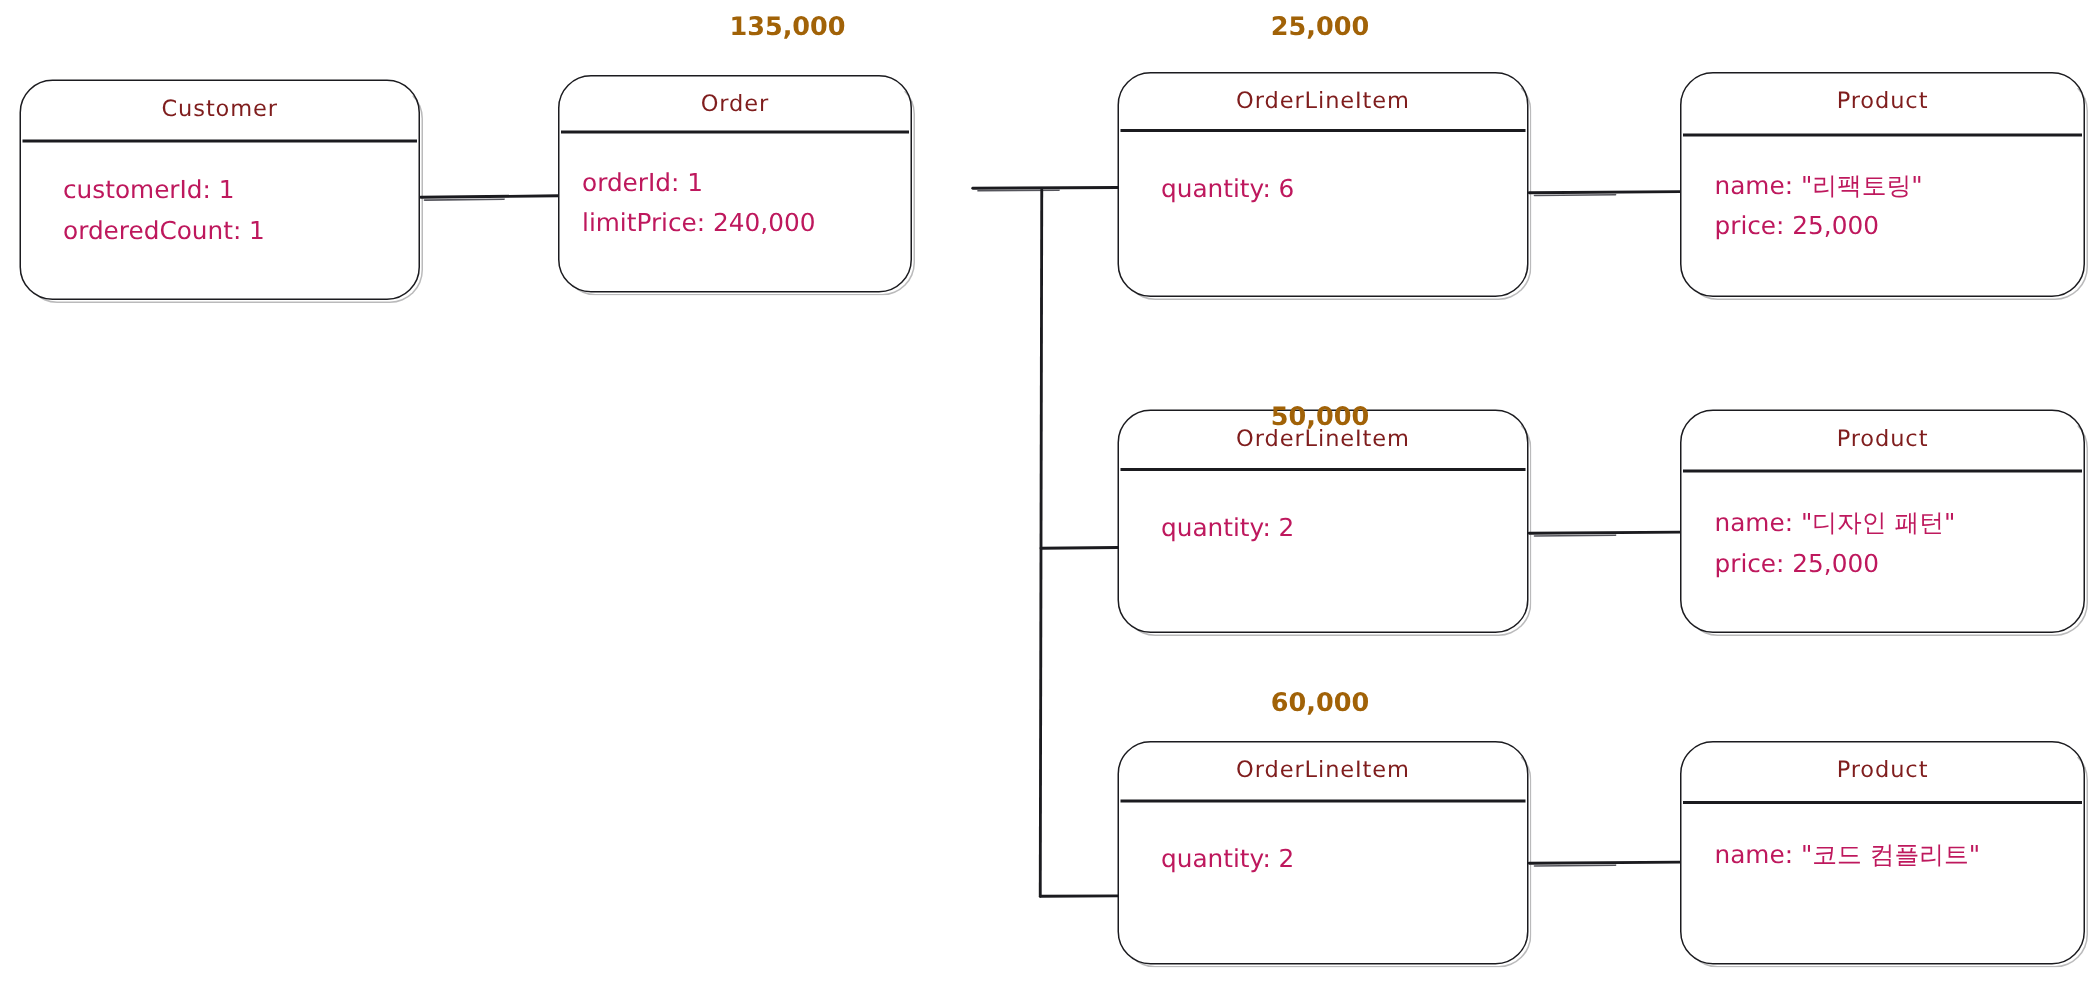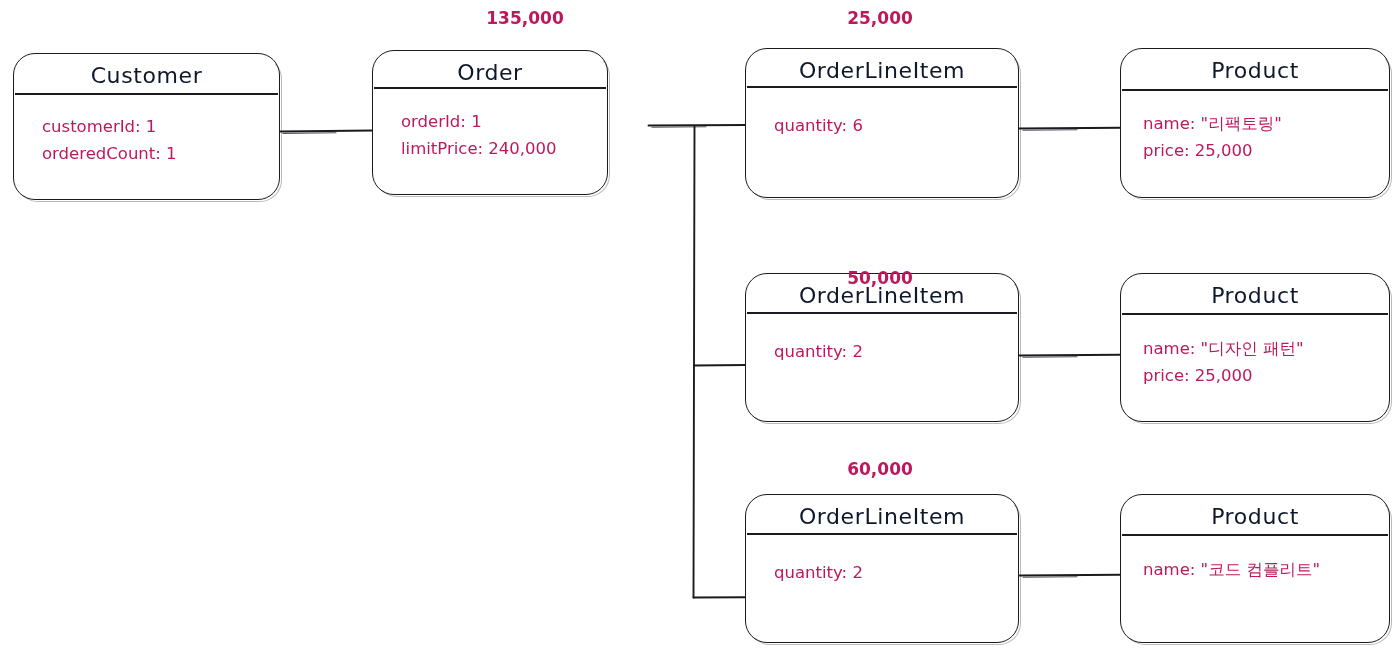--- a/index.html
+++ b/index.html
@@ -36,23 +36,23 @@
     border-radius: 22px;
     z-index: 3;
   }
   .node .node-title {
     position: absolute;
     left: 0;
     right: 0;
     top: 9px;
     text-align: center;
     font-family: "DejaVu Sans", sans-serif;
-    font-size: 22px;
+    font-size: 15px;
     letter-spacing: 0.6px;
-    color: #0f172a;
+    color: #7f1d1d;
     white-space: nowrap;
   }
   .node .node-rule {
     position: absolute;
     left: 1px;
     right: 1px;
     height: 0;
     border-top: 2px solid #1b1b1f;
   }
   .node .node-body {
@@ -82,21 +82,21 @@
     border-left-color: transparent;
     pointer-events: none;
   }
 
   
   .price-label {
     position: absolute;
     font-family: "DejaVu Sans", sans-serif;
     font-size: 17px;
     font-weight: 700;
-    color: #be185d;
+    color: #a16207;
     white-space: nowrap;
     text-align: center;
     z-index: 4;
   }
 </style>
 </head>
 <body>
 
 <div id="canvas">
 
@@ -136,21 +136,21 @@
     <div class="node-rule" style="top:39px;"></div>
     <div class="node-body" style="top:60px;">
       <div class="attr">customerId: 1</div>
       <div class="attr">orderedCount: 1</div>
     </div>
   </div>
 
   <div class="node" style="left:372px; top:50px; width:236px; height:145px;">
     <div class="node-title">Order</div>
     <div class="node-rule" style="top:36px;"></div>
-    <div class="node-body" style="top:58px; left:28px;">
+    <div class="node-body" style="top:58px; left:15px;">
       <div class="attr">orderId: 1</div>
       <div class="attr">limitPrice: 240,000</div>
     </div>
   </div>
 
   <div class="node" style="left:745px; top:48px; width:274px; height:150px;">
     <div class="node-title">OrderLineItem</div>
     <div class="node-rule" style="top:37px;"></div>
     <div class="node-body" style="top:64px;">
       <div class="attr">quantity: 6</div>

